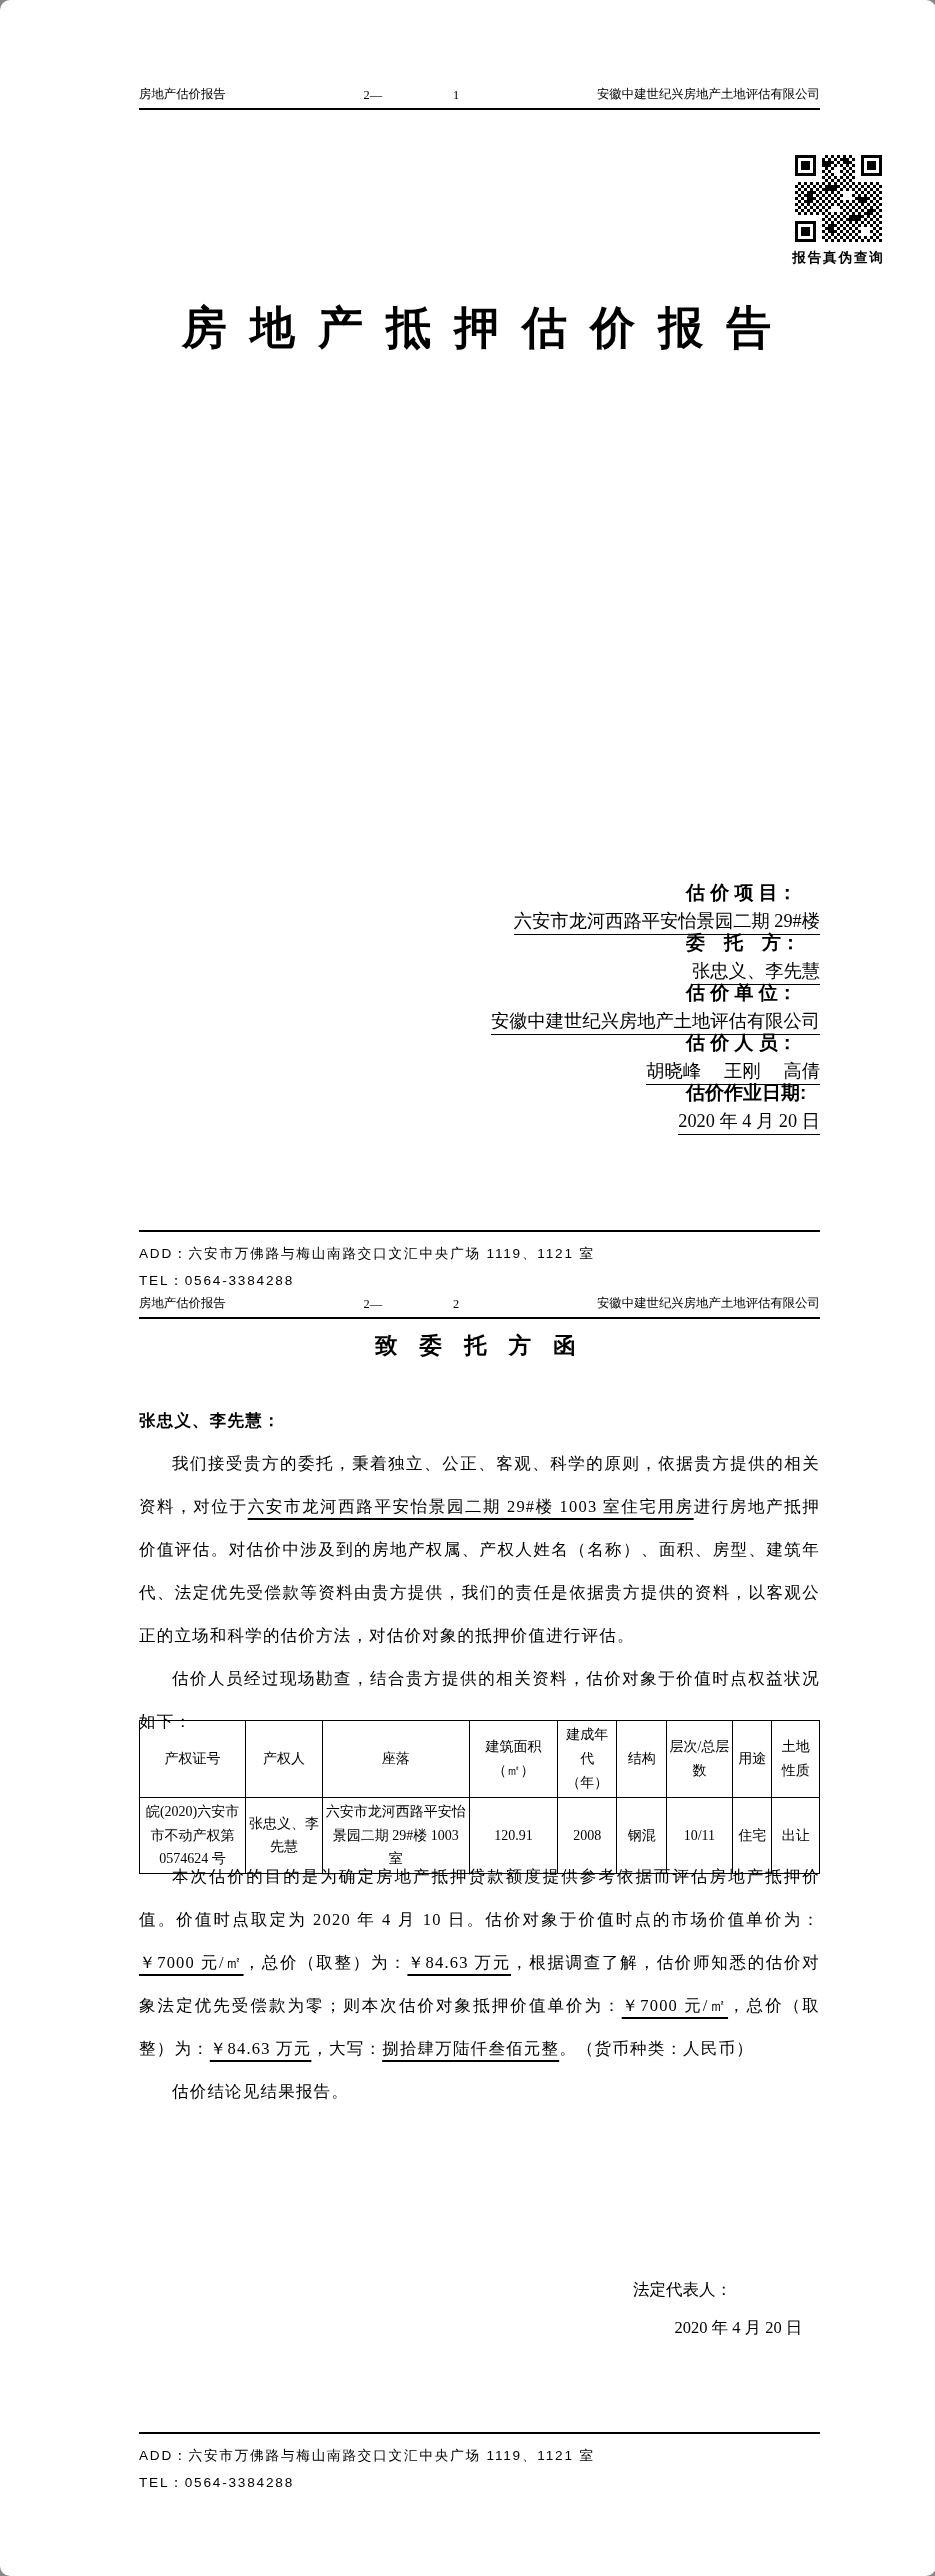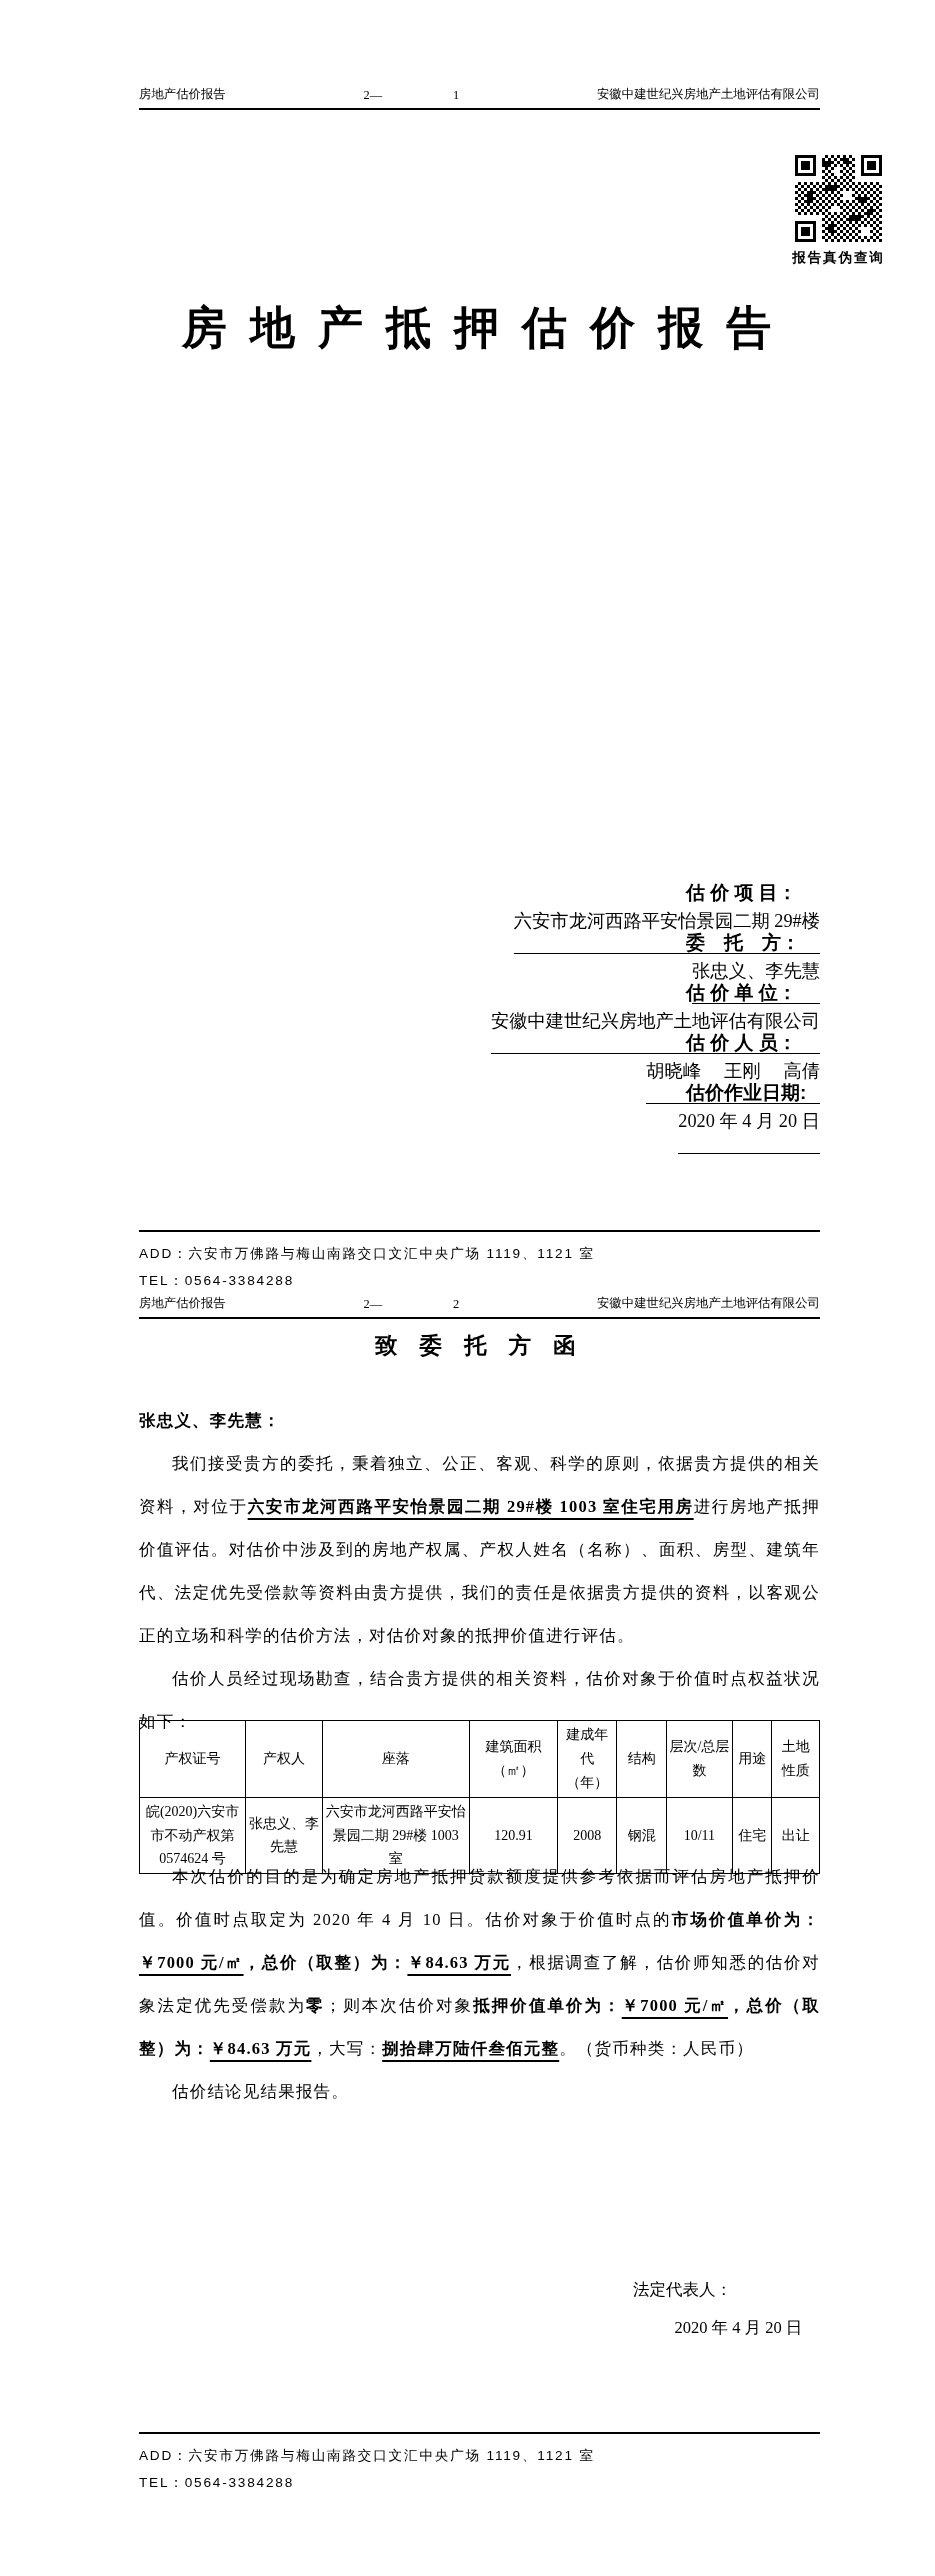--- a/index.html
+++ b/index.html
@@ -2,20 +2,21 @@
 <html style="font-size:9.4px"><head>
 <meta charset="utf-8">
 <style>
   * { margin:0; padding:0; box-sizing:border-box; }
   html,body { background:#888; }
   .page {
     position:relative; width:936px; height:2576px; margin:0 auto;
     background:#fff; color:#000;
     font-family:"Liberation Serif","DejaVu Serif",serif;
     overflow:hidden;
+    border-radius:10px;
   }
   .abs { position:absolute; left:139px; width:681px; }
 
   
   .hdr {
     display:flex; justify-content:space-between; align-items:flex-end;
     font-size:12.4px; padding-bottom:4.7px; border-bottom:2.4px solid #000;
   }
   .hdr-center { display:flex; gap:71px; }
 
@@ -28,38 +29,38 @@
 
   
   .field-row { display:flex; align-items:flex-end; height:50px;flex-direction:column; }
   .field-label {
     font-size:19px; font-weight:bold; white-space:nowrap;
     width:134px; flex:none; padding-bottom:2.4px;
     font-family:"Liberation Sans","DejaVu Sans",sans-serif;
   }
   .field-value {
     flex:1; border-bottom:1.8px solid #000; text-align:center;
-    font-size:18.3px; padding-bottom:20px; white-space:nowrap;
+    font-size:18.3px; padding-bottom:1px; white-space:nowrap;
   }
   .field-value.left { text-align:left; padding-left:32px; }
 
   
   .pfooter {
     border-top:2.4px solid #000; padding-top:8.3px;
     font-family:Liberation Sans, sans-serif;
     font-size:13.6px; letter-spacing:1.8px; line-height:27px; white-space:nowrap;
   }
 
   .letter-title { text-align:center; font-size:22.4px; font-weight:bold; letter-spacing:8.3px; white-space:nowrap; }
 
   
   .body-block { font-size:16.5px; line-height:43px; text-align:justify; letter-spacing:1.2px; }
   .salutation { font-weight:bold; font-family:"Liberation Sans","DejaVu Sans",sans-serif; }
   .para { text-indent:2em; }
-  .b { font-weight:bold;margin-top:28px; }
+  .b { font-weight:normal;margin-top:28px; }
   .u { text-decoration:underline; text-decoration-thickness:1.8px; text-underline-offset:5.9px; }
 
   
   table.info { border-collapse:collapse; table-layout:fixed; font-size:14px; text-align:center; }
   .info th, .info td { border:1.2px solid #000; padding:2.4px 2.4px; font-weight:normal; line-height:23.6px; vertical-align:middle; overflow:hidden; }
   .info th { height:57px; }
   .info td { height:74px; }
 
   
   .sig { text-align:right; font-size:16.5px; line-height:38px; }

